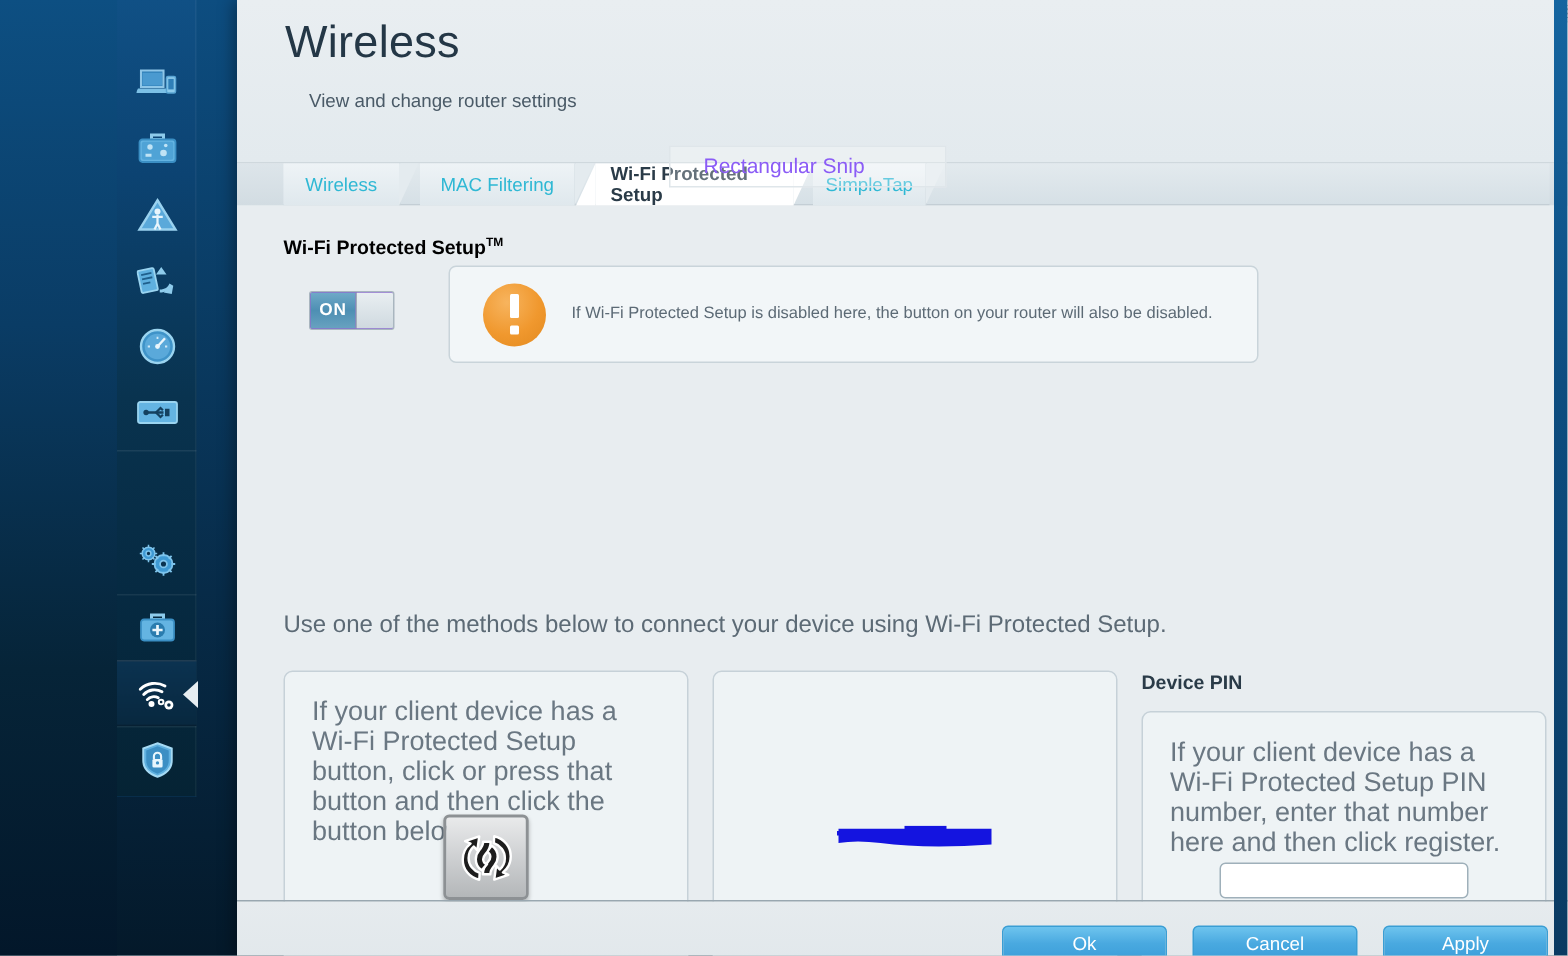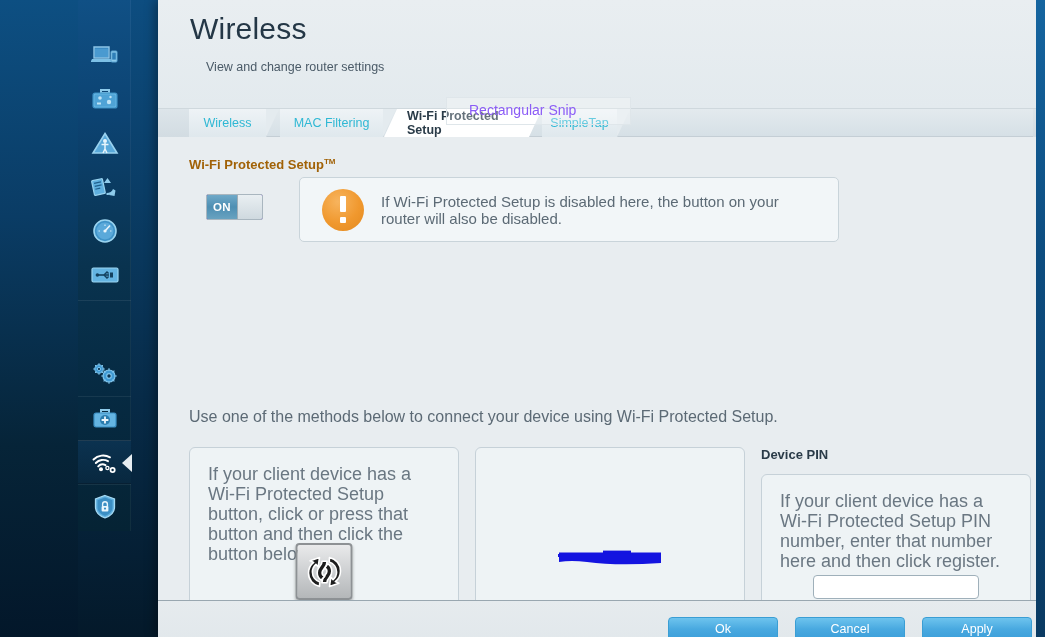--- a/index.html
+++ b/index.html
@@ -140,21 +140,21 @@
 
   
   #body {
     position: relative;
     height: 463px;
     background: #e8edf0;
     padding: 0 31px;
   }
   #section-title {
     position: absolute; left: 31px; top: 20px;
-    font-size: 13px; font-weight: 700; color: #a16207;
+    font-size: 13px; font-weight: 700; color: #000000;
   }
   #section-title sup { font-size: 8px; vertical-align: super; font-weight: 700; }
 
   
   #toggle {
     position: absolute; left: 48px; top: 57px;
     width: 57px; height: 26px;
     border: 1px solid #a9b6bf;
     border-radius: 2px;
     background: #6d28d9;
@@ -194,21 +194,21 @@
   #warn-icon .bang::before {
     content:""; position:absolute; left:0; top:0; width:6px; height:16px;
     background:#fff; border-radius:1px;
   }
   #warn-icon .bang::after {
     content:""; position:absolute; left:0; bottom:0; width:6px; height:6px;
     background:#fff; border-radius:1px;
   }
   #warn-text {
     margin-left: 17px; margin-right: 16px;
-    font-size: 15px; color: #5c6a75; line-height: 17px;
+    font-size: 11px; color: #5c6a75; line-height: 17px;
   }
 
   #methods-note {
     position: absolute; left: 31px; top: 271px;
     font-size: 16px; color: #5c6a75;
   }
 
   
   #panels {
     position: absolute; left: 31px; top: 310px; right: 31px;

